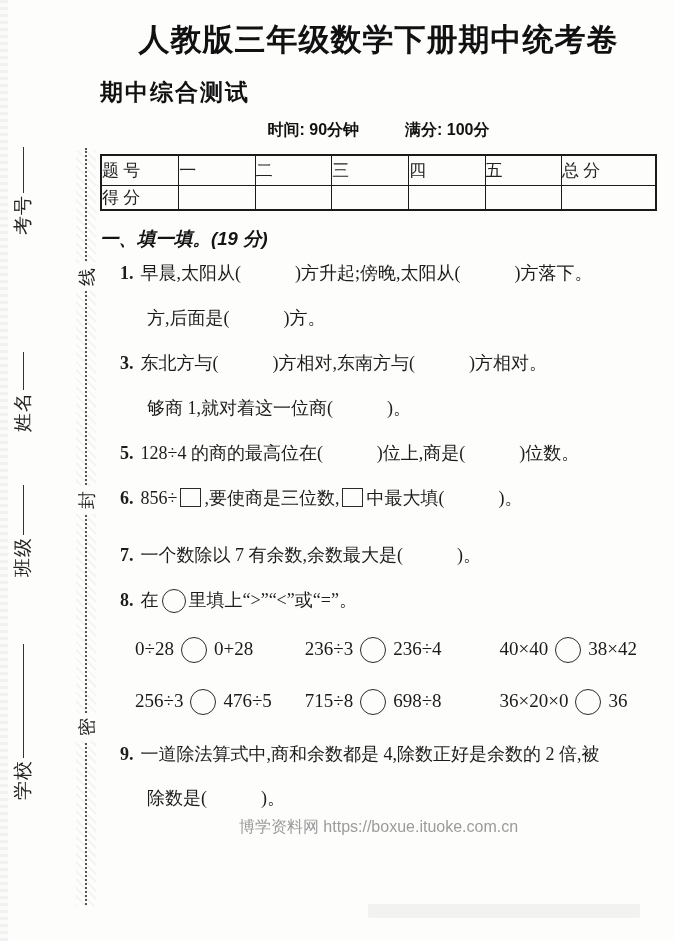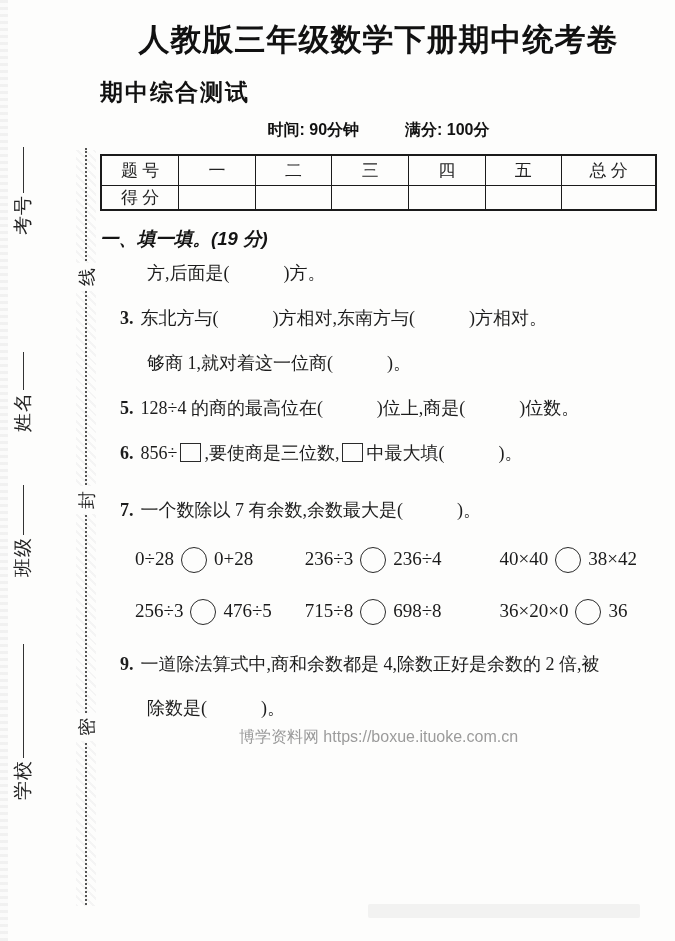--- a/index.html
+++ b/index.html
@@ -60,21 +60,21 @@
     margin-top:12px; display:flex; justify-content:center; gap:46px;
     font-family:"Liberation Sans", sans-serif;
     font-weight:700; font-size:16px; color:#111;
   }
 
   table.score {
     margin-top:13px; width:100%; border-collapse:collapse;
     border:2px solid #1b1b1b; table-layout:fixed;
   }
   table.score td {
-    border:1.4px solid #1b1b1b; text-align:center;
+    border:1.4px solid #1b1b1b; text-align:left;
     font-size:17px; color:#222;
   }
   table.score tr.hdr td { height:30px; }
   table.score tr.scr td { height:20px; }
   col.c1 { width:14%; } col.cm { width:13.8%; } col.c7 { width:17%; }
 
   .section-heading {
     margin-top:15px; padding-left:0;
     font-family:"Liberation Sans", sans-serif;
     font-weight:700; font-size:18.5px; color:#141414;font-style:italic;
@@ -184,20 +184,23 @@
       <td></td>
       <td></td>
       <td></td>
     </tr>
   </tbody>
     </table>
 
   <section>
     <h3 class="section-heading">一、填一填。(19 分)</h3>
 
+    <div class="q-line">
+      <span class="q-no">1.</span><span>早晨,太阳从(　　　)方升起;傍晚,太阳从(　　　)方落下。</span>
+    </div>
 
     <div class="q-line cont">
       <span>方,后面是(　　　)方。</span>
     </div>
 
     <div class="q-line">
       <span class="q-no">3.</span><span>东北方与(　　　)方相对,东南方与(　　　)方相对。</span>
     </div>
 
     <div class="q-line cont">
@@ -209,20 +212,23 @@
     </div>
 
     <div class="q-line">
       <span class="q-no">6.</span><span>856÷</span><span class="sq"></span><span>,要使商是三位数,</span><span class="sq"></span><span>中最大填(　　　)。</span>
     </div>
 
     <div class="q-line mt12">
       <span class="q-no">7.</span><span>一个数除以 7 有余数,余数最大是(　　　)。</span>
     </div>
 
+    <div class="q-line">
+      <span class="q-no">8.</span><span>在</span><span class="circ"></span><span>里填上“&gt;”“&lt;”或“=”。</span>
+    </div>
 
     <div class="cmp-row">
       <span class="cmp w1"><span>0÷28</span><span class="circ lg"></span><span>0+28</span></span>
       <span class="cmp w2"><span>236÷3</span><span class="circ lg"></span><span>236÷4</span></span>
       <span class="cmp"><span>40×40</span><span class="circ lg"></span><span>38×42</span></span>
     </div>
     <div class="cmp-row">
       <span class="cmp w1"><span>256÷3</span><span class="circ lg"></span><span>476÷5</span></span>
       <span class="cmp w2"><span>715÷8</span><span class="circ lg"></span><span>698÷8</span></span>
       <span class="cmp"><span>36×20×0</span><span class="circ lg"></span><span>36</span></span>

